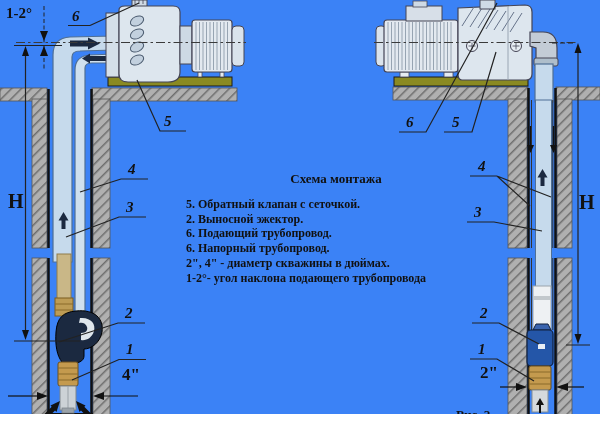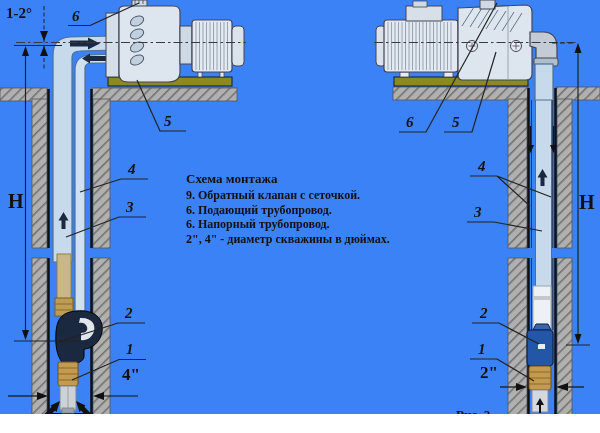--- a/index.html
+++ b/index.html
@@ -7,21 +7,21 @@
          font-family:"Liberation Serif",serif;}
   #diagram{position:absolute;left:0;top:0;}
   .lbl{position:absolute;color:#111;font-weight:bold;white-space:nowrap;}
   .num{font-size:15px;font-style:italic;font-family:"Liberation Serif",serif;}
   .dim{font-size:17px;font-family:"Liberation Serif",serif;}
   .hletter{font-size:20px;font-family:"Liberation Serif",serif;}
   .angle{font-size:15px;font-family:"Liberation Serif",serif;}
   .caption{font-size:13px;font-family:"Liberation Serif",serif;}
   .legend{position:absolute;left:186px;top:172px;width:300px;color:#111;
           font-family:"Liberation Serif",serif;font-weight:bold;font-size:12px;line-height:14.8px;}
-  .legend-title{font-size:13px;margin:0 0 1px 0;}
+  .legend-title{text-align:center;font-size:13px;margin:0 0 10px 0;}
   .legend-item{white-space:nowrap;}
 </style>
 </head>
 <body>
 
 <div id="stage">
 
 <svg id="diagram" width="600" height="433" viewBox="0 0 600 433">
   <defs>
     <pattern id="hatch" patternUnits="userSpaceOnUse" width="7" height="7" patternTransform="rotate(45)">
@@ -235,21 +235,23 @@
 <div class="lbl num" style="left:406px;top:114px;">6</div>
 <div class="lbl num" style="left:452px;top:114px;">5</div>
 <div class="lbl num" style="left:478px;top:158px;">4</div>
 <div class="lbl num" style="left:474px;top:204px;">3</div>
 <div class="lbl num" style="left:480px;top:305px;">2</div>
 <div class="lbl num" style="left:478px;top:341px;">1</div>
 <div class="lbl dim" style="left:480px;top:363px;">2"</div>
 
 <div class="legend">
   <div class="legend-title">Схема монтажа</div>
-  <div class="legend-item">9. Обратный клапан с сеточкой.</div>
+  <div class="legend-item">5. Обратный клапан с сеточкой.</div>
+  <div class="legend-item">2. Выносной эжектор.</div>
   <div class="legend-item">6. Подающий трубопровод.</div>
   <div class="legend-item">6. Напорный трубопровод.</div>
   <div class="legend-item">2", 4" - диаметр скважины в дюймах.</div>
+  <div class="legend-item">1-2°- угол наклона подающего трубопровода</div>
 </div>
 
 <div class="lbl caption" style="left:456px;top:407px;">Рис. 2</div>
 
 </div>
 
 </body></html>

